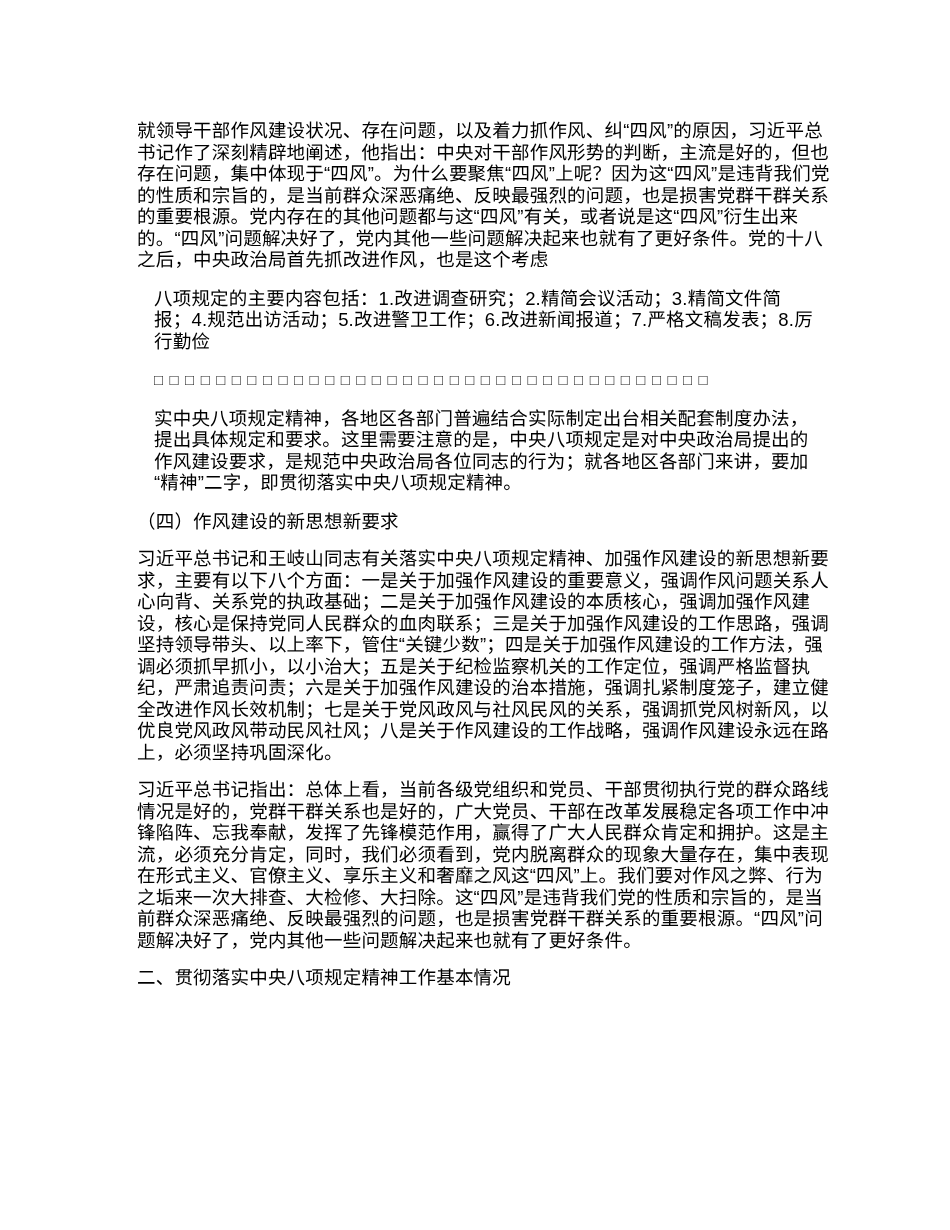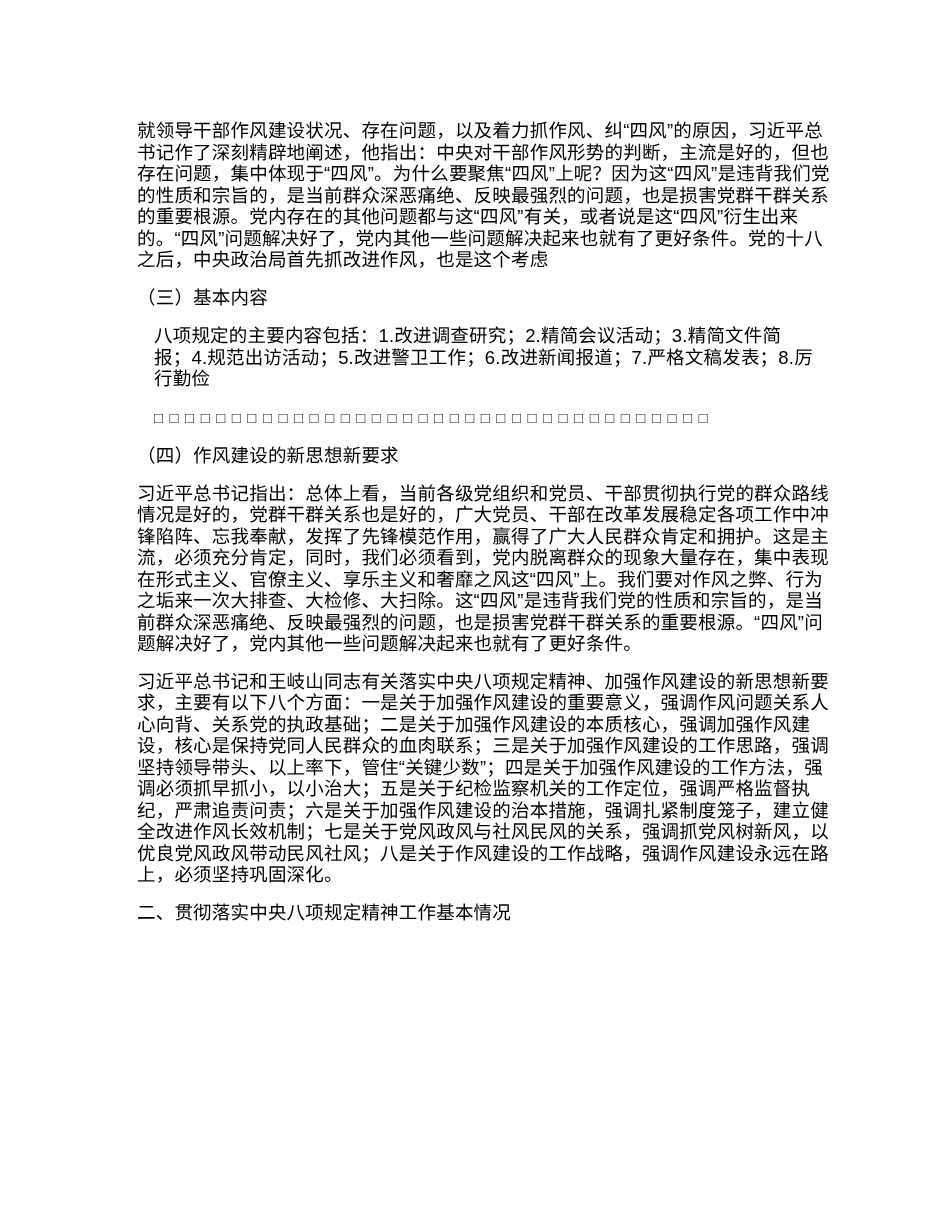--- a/index.html
+++ b/index.html
@@ -51,30 +51,30 @@
   }
 </style>
 </head>
 <body>
 
 <div class="page">
   <div class="content">
 
     <p class="block">就领导干部作风建设状况、存在问题，以及着力抓作风、纠“四风”的原因，习近平总书记作了深刻精辟地阐述，他指出：中央对干部作风形势的判断，主流是好的，但也存在问题，集中体现于“四风”。为什么要聚焦“四风”上呢？因为这“四风”是违背我们党的性质和宗旨的，是当前群众深恶痛绝、反映最强烈的问题，也是损害党群干群关系的重要根源。党内存在的其他问题都与这“四风”有关，或者说是这“四风”衍生出来的。“四风”问题解决好了，党内其他一些问题解决起来也就有了更好条件。党的十八之后，中央政治局首先抓改进作风，也是这个考虑</p>
 
-    <p class="heading">（三）基本内容</p>
 
 
     <div class="group">
       <p class="tight">八项规定的主要内容包括：1.改进调查研究；2.精简会议活动；3.精简文件简报；4.规范出访活动；5.改进警卫工作；6.改进新闻报道；7.严格文稿发表；8.厉行勤俭</p>
       <p class="tight tofu-row">□□□□□□□□□□□□□□□□□□□□□□□□□□□□□□□□□□□□</p>
+      <p class="tight">实中央八项规定精神，各地区各部门普遍结合实际制定出台相关配套制度办法，提出具体规定和要求。这里需要注意的是，中央八项规定是对中央政治局提出的作风建设要求，是规范中央政治局各位同志的行为；就各地区各部门来讲，要加“精神”二字，即贯彻落实中央八项规定精神。</p>
     </div>
 
     <p class="heading">（四）作风建设的新思想新要求</p>
 
+    <p class="block">习近平总书记和王岐山同志有关落实中央八项规定精神、加强作风建设的新思想新要求，主要有以下八个方面：一是关于加强作风建设的重要意义，强调作风问题关系人心向背、关系党的执政基础；二是关于加强作风建设的本质核心，强调加强作风建设，核心是保持党同人民群众的血肉联系；三是关于加强作风建设的工作思路，强调坚持领导带头、以上率下，管住“关键少数”；四是关于加强作风建设的工作方法，强调必须抓早抓小，以小治大；五是关于纪检监察机关的工作定位，强调严格监督执纪，严肃追责问责；六是关于加强作风建设的治本措施，强调扎紧制度笼子，建立健全改进作风长效机制；七是关于党风政风与社风民风的关系，强调抓党风树新风，以优良党风政风带动民风社风；八是关于作风建设的工作战略，强调作风建设永远在路上，必须坚持巩固深化。</p>
+
     <p class="block">习近平总书记指出：总体上看，当前各级党组织和党员、干部贯彻执行党的群众路线情况是好的，党群干群关系也是好的，广大党员、干部在改革发展稳定各项工作中冲锋陷阵、忘我奉献，发挥了先锋模范作用，赢得了广大人民群众肯定和拥护。这是主流，必须充分肯定，同时，我们必须看到，党内脱离群众的现象大量存在，集中表现在形式主义、官僚主义、享乐主义和奢靡之风这“四风”上。我们要对作风之弊、行为之垢来一次大排查、大检修、大扫除。这“四风”是违背我们党的性质和宗旨的，是当前群众深恶痛绝、反映最强烈的问题，也是损害党群干群关系的重要根源。“四风”问题解决好了，党内其他一些问题解决起来也就有了更好条件。</p>
-
-    <p class="block">习近平总书记和王岐山同志有关落实中央八项规定精神、加强作风建设的新思想新要求，主要有以下八个方面：一是关于加强作风建设的重要意义，强调作风问题关系人心向背、关系党的执政基础；二是关于加强作风建设的本质核心，强调加强作风建设，核心是保持党同人民群众的血肉联系；三是关于加强作风建设的工作思路，强调坚持领导带头、以上率下，管住“关键少数”；四是关于加强作风建设的工作方法，强调必须抓早抓小，以小治大；五是关于纪检监察机关的工作定位，强调严格监督执纪，严肃追责问责；六是关于加强作风建设的治本措施，强调扎紧制度笼子，建立健全改进作风长效机制；七是关于党风政风与社风民风的关系，强调抓党风树新风，以优良党风政风带动民风社风；八是关于作风建设的工作战略，强调作风建设永远在路上，必须坚持巩固深化。</p>
 
     <p class="heading">二、贯彻落实中央八项规定精神工作基本情况</p>
 
   </div>
 </div>
 
 </body></html>

